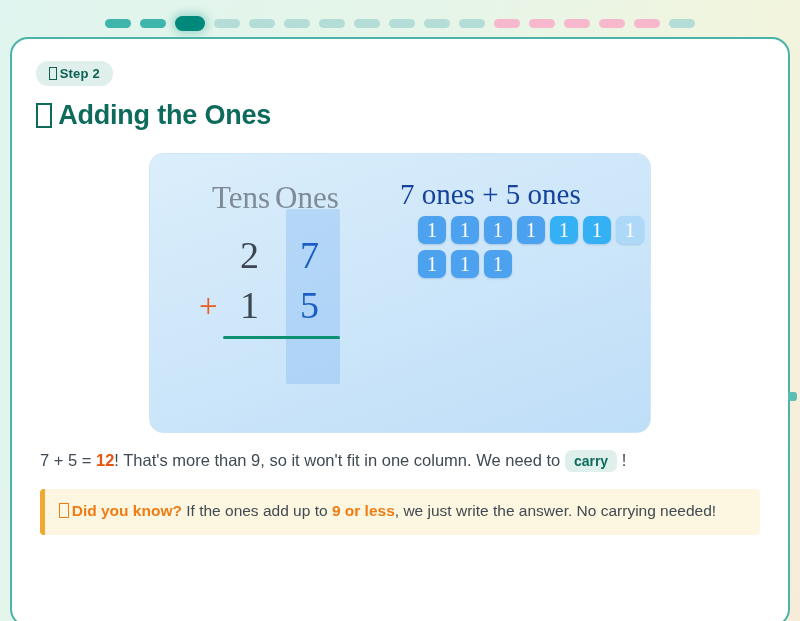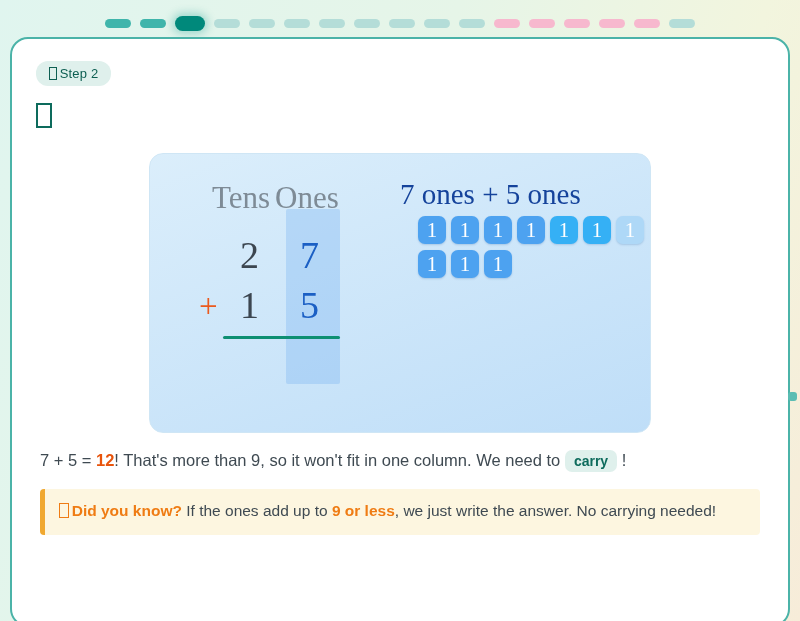--- a/index.html
+++ b/index.html
@@ -58,21 +58,21 @@
   }
 
   .card-inner { padding: 22px 24px 0 24px; }
 
   
   .step-badge {
     display: inline-block;
     background: #dff0ec;
     color: #0d5f52;
     font-size: 13px;
-    font-weight: normal;
+    font-weight: bold;
     padding: 5px 13px;
     border-radius: 12px;
     letter-spacing: 0.2px;
   }
   .tofu {
     display: inline-block;
     width: 0.62em;
     height: 1.02em;
     border: 1px solid currentColor;
     vertical-align: -0.16em;
@@ -282,21 +282,21 @@
 </div>
 
 <div class="card">
   <div class="card-inner">
 
     <div class="step-badge">
       <span class="tofu"></span><span>Step 2</span>
     </div>
 
     <h1 class="page-title">
-      <span class="tofu"></span>
+      <span class="tofu"></span><span>Adding the Ones</span>
     </h1>
 
 
 
     
     <div class="panel">
 
       <div class="col-highlight"></div>
 
       <div class="col-label tens">Tens</div>

